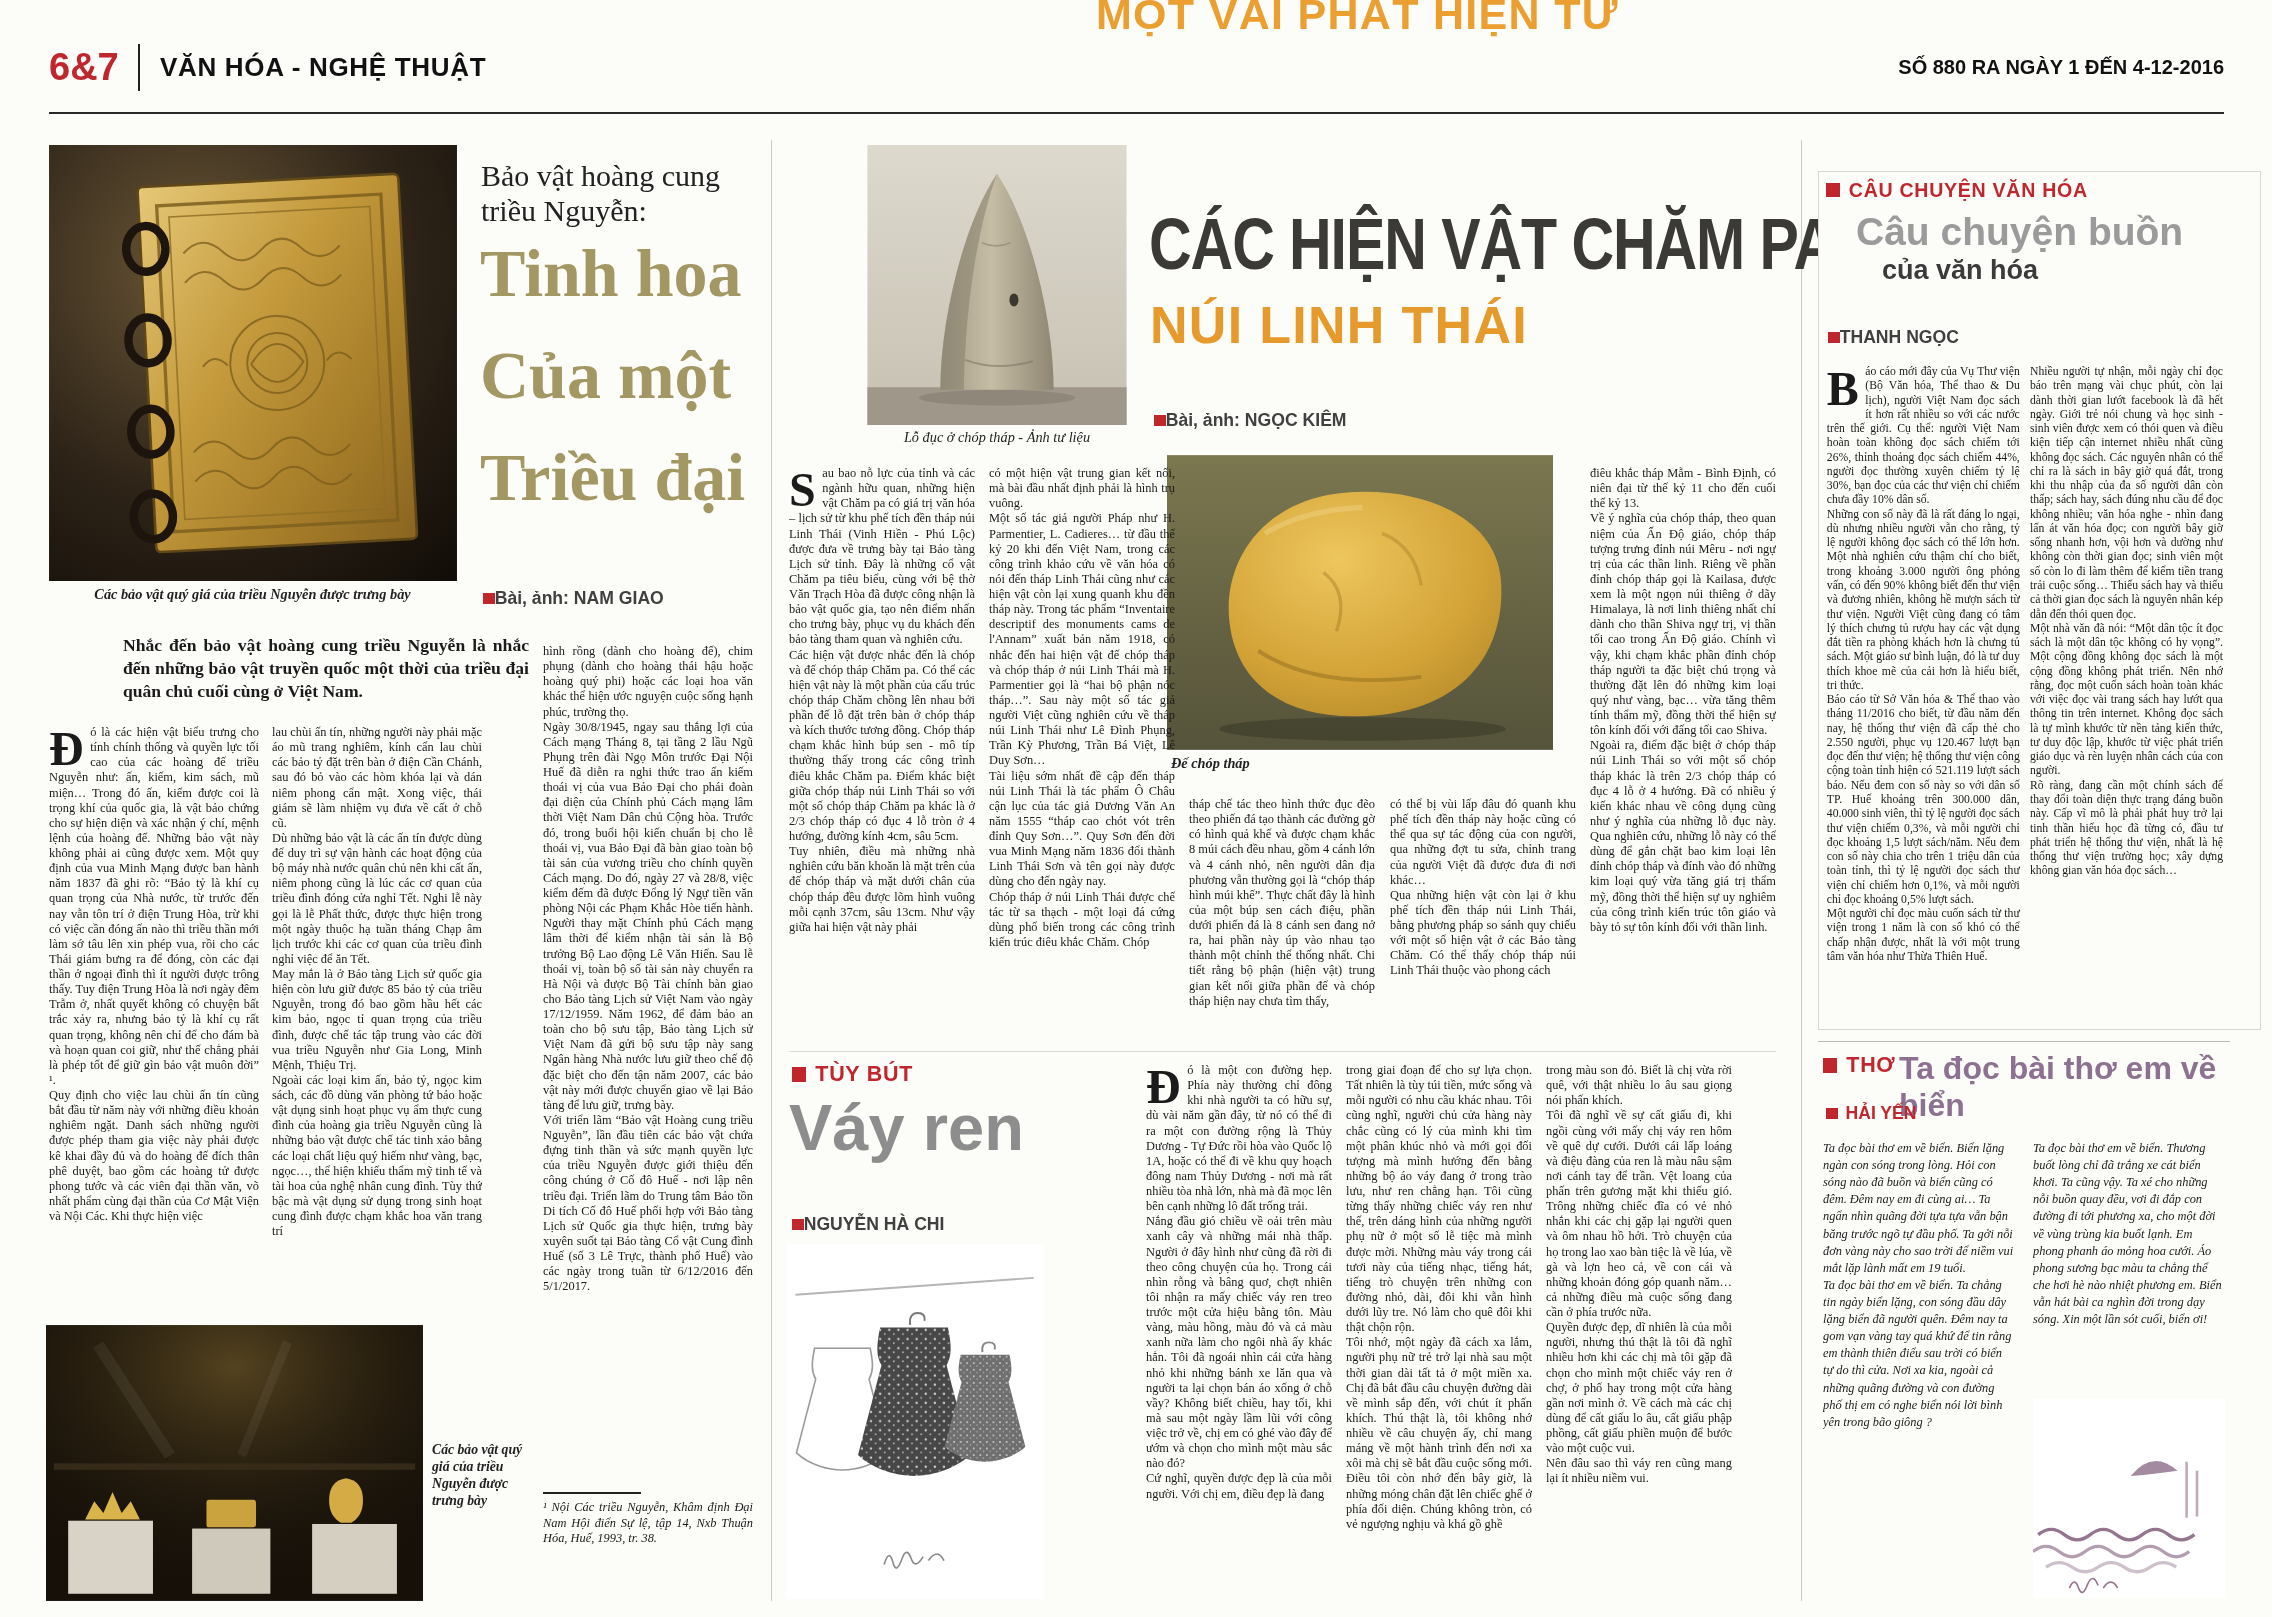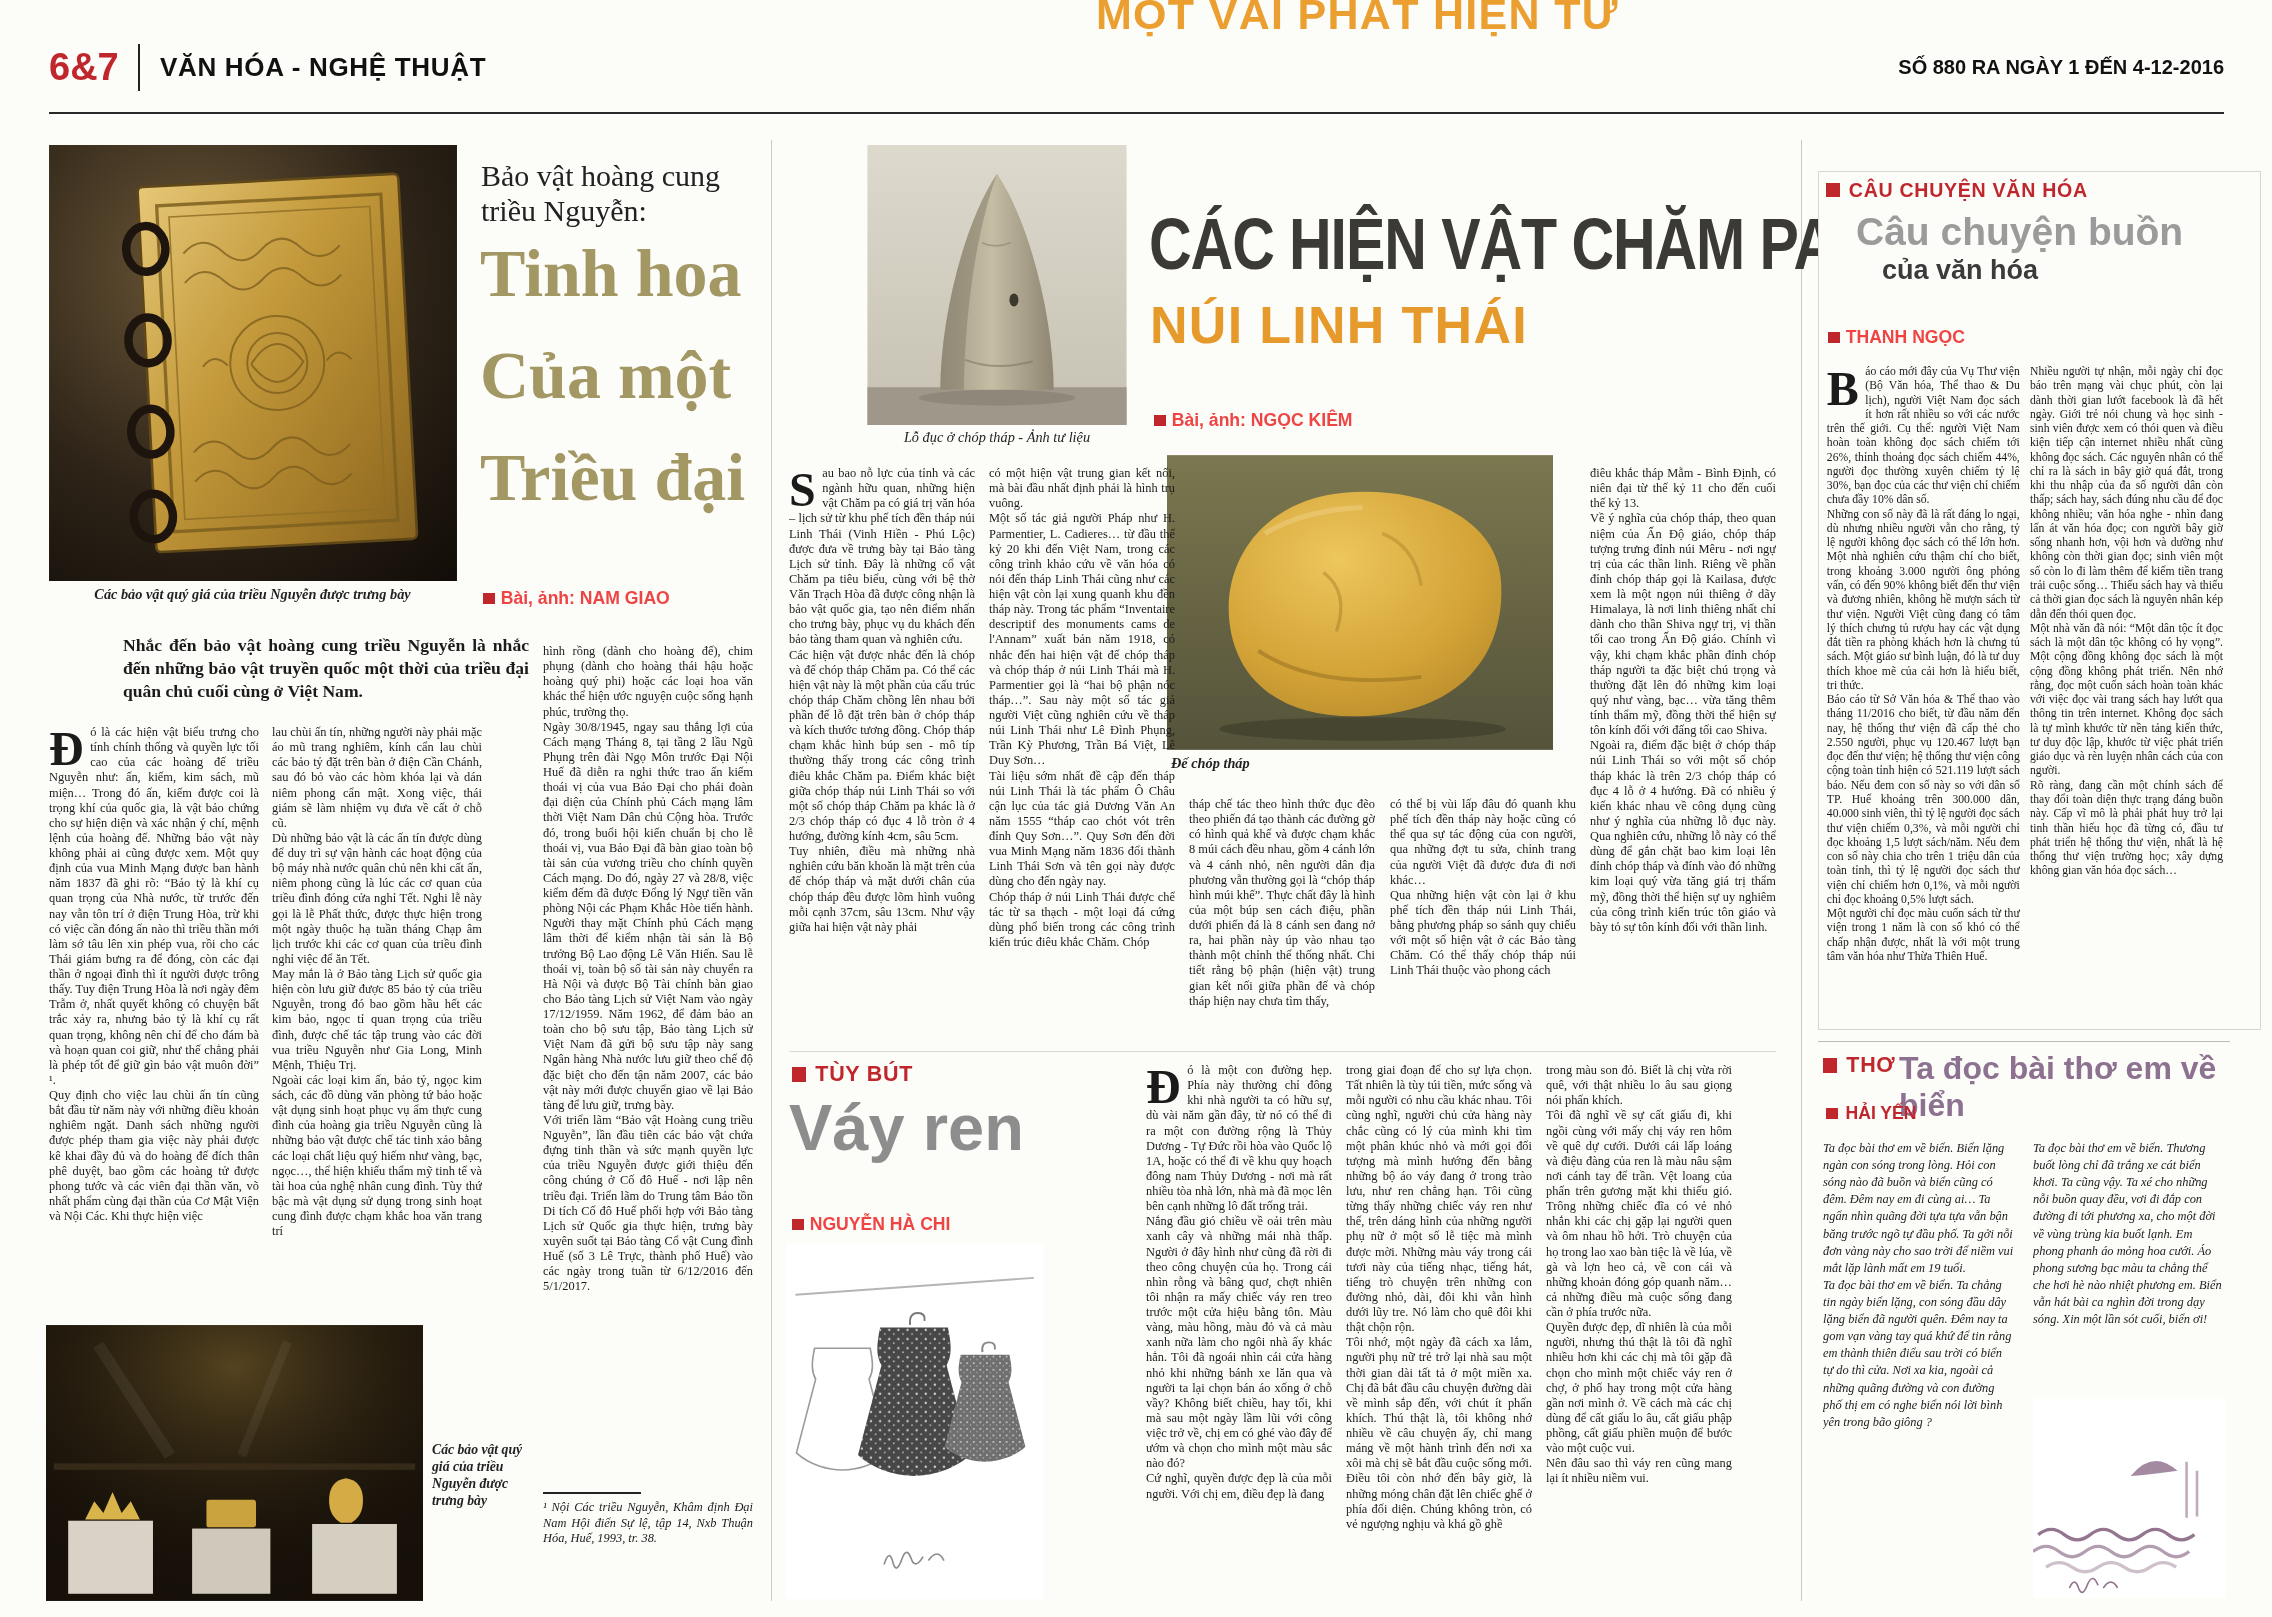--- a/index.html
+++ b/index.html
@@ -20,22 +20,22 @@
   .rule{background:#2a2a2a}
   .vsep{background:#c9c9c9}
   .hsep{background:#d9d9d9}
 
   
   .body-col{font-size:12.4px;line-height:1.22;text-align:justify;white-space:pre-line;
             overflow:hidden;color:#1b1b1b}
   .dropcap::first-letter{float:left;font-weight:bold;font-size:48px;line-height:0.82;
             padding:3.9px 6.5px 0 0;color:#1b1b1b}
   .caption{font-style:italic;font-weight:bold;font-size:14.3px;color:#222;line-height:1.25}
-  .byline{display:flex;align-items:center;gap:6px;font-family:"Liberation Sans",sans-serif;
-          font-weight:bold;font-size:17.6px;color:#ef4444}
+  .byline{display:flex;align-items:center;gap:0;font-family:"Liberation Sans",sans-serif;
+          font-weight:bold;font-size:17.6px;color:#404040}
   .redsq{width:11.7px;height:11.7px;background:#c0272d;display:inline-block;flex:0 0 auto}
   .label{display:flex;align-items:center;gap:9px;color:#c0272d;
          font-family:"Liberation Sans",sans-serif;font-weight:bold;font-size:21.5px;letter-spacing:0.7px}
 
   
   .kicker{font-size:30px;line-height:1.18;color:#222}
   .t-main{font-size:68px;font-weight:bold;color:#a39763;line-height:1.5}
   .lead{font-weight:bold;font-size:17.6px;line-height:1.32;text-align:justify}
   .footnote{font-style:italic;font-size:12.4px;line-height:1.25;text-align:justify;white-space:pre-line}
 

